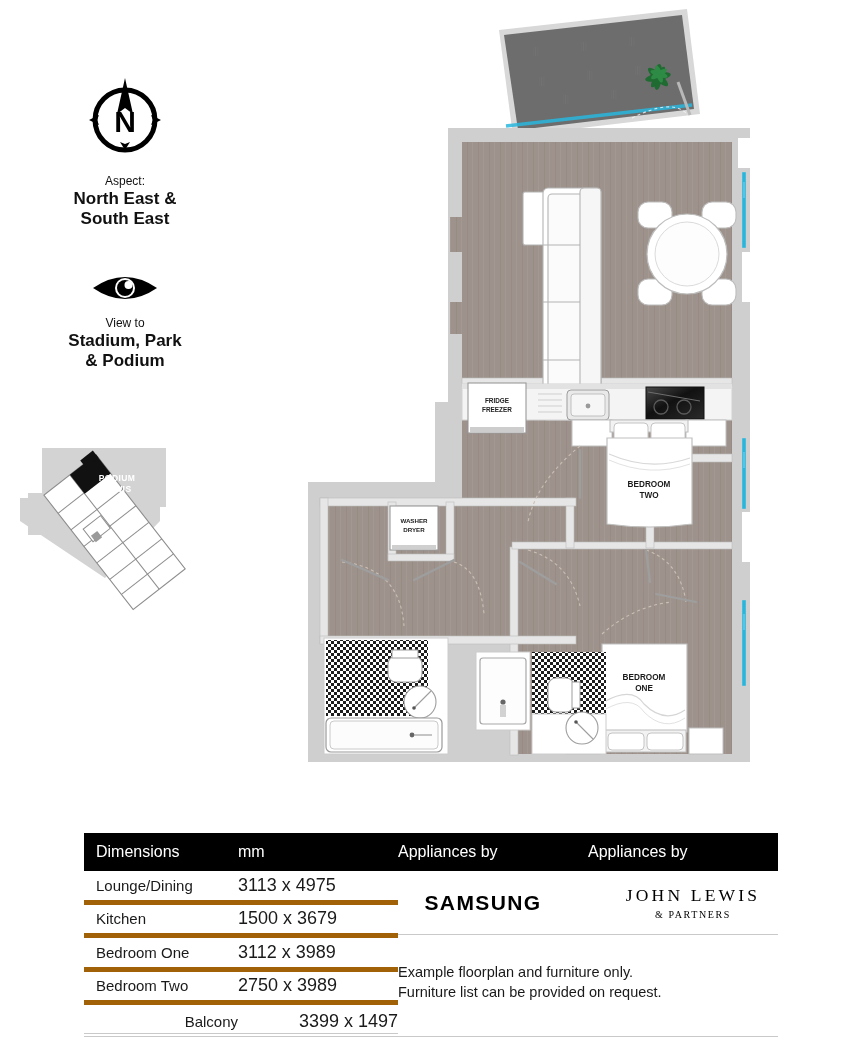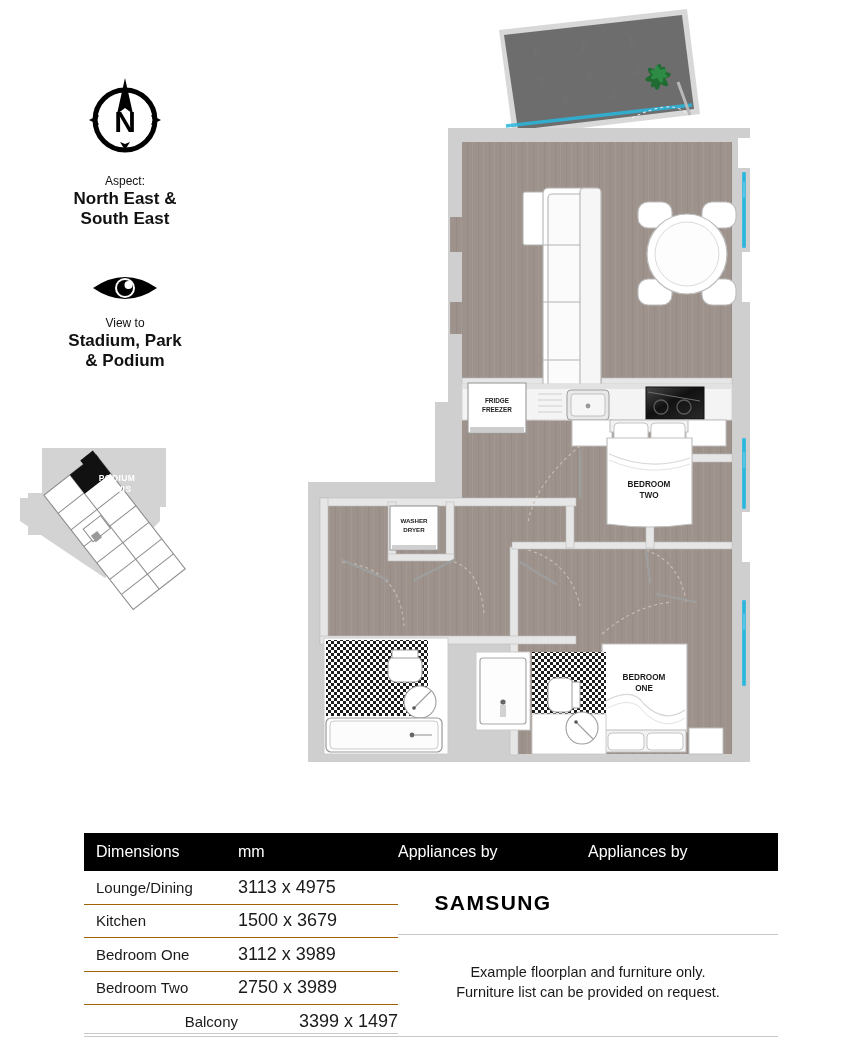--- a/index.html
+++ b/index.html
@@ -40,21 +40,21 @@
   }
   .tbl-head div { font-size:16px; font-weight:normal; }
   .c1 { width:154px; padding-left:12px; }
   .c2 { width:160px; }
   .c3 { width:190px; }
   .c4 { width:190px; }
   .tbl-body { display:flex; }
   .dim-col { width:314px; }
   .dim-row {
     height:33.5px; display:flex; align-items:center;
-    border-bottom:1px solid #a16207;
+    border-bottom:5px solid #a16207;
   }
   .dim-row:first-child { border-top:none; }
   .dim-name { width:154px; padding-left:12px; font-size:15px; color:#1a1a1a; }
   .dim-val  { width:160px; font-size:18px; color:#1a1a1a; }
   .brand-col { width:380px; position:relative; }
   .brand-row { display:flex; height:63px; align-items:center;gap:40px; }
   .brand-cell { width:190px; text-align:center; }
   .samsung {
     font-size:21px; font-weight:bold; letter-spacing:1.4px; color:#000;
     font-family:"Liberation Sans", sans-serif;
@@ -62,21 +62,21 @@
   .jl {
     font-size:17.5px; letter-spacing:3.2px; color:#000;
     font-family:"Liberation Serif", serif;
   }
   .jl-sub {
     font-size:10px; letter-spacing:1.6px; color:#000; margin-top:3px;
     font-family:"Liberation Serif", serif;
   }
   .brand-sep { border-bottom:1px solid #c9c9c9; width:380px; }
   .note {
-    text-align:center; font-size:14.5px; color:#1a1a1a; line-height:1.35;
+    text-align:left; font-size:14.5px; color:#1a1a1a; line-height:1.35;
     padding-top:28px; width:380px;
   }
   .bottom-rule {
     position:absolute; left:84px; top:1036px; width:694px;
     border-bottom:1px solid #c9c9c9;
   }
   .dim-underline {
     position:absolute; left:84px; top:1033px; width:314px;
     border-bottom:1px solid #c9c9c9;
   }
@@ -421,20 +421,24 @@
           <div class="dim-name">Balcony</div>
           <div class="dim-val">3399 x 1497</div>
         </div>
       </div>
 
       <div class="brand-col">
         <div class="brand-row">
           <div class="brand-cell">
             <div class="samsung">SAMSUNG</div>
           </div>
+          <div class="brand-cell">
+            <div class="jl">JOHN LEWIS</div>
+            <div class="jl-sub">&amp; PARTNERS</div>
+          </div>
         </div>
         <div class="brand-sep"></div>
         <div class="note">
           <span>Example floorplan and furniture only.</span><br>
           <span>Furniture list can be provided on request.</span>
         </div>
       </div>
     </div>
   </div>
 

